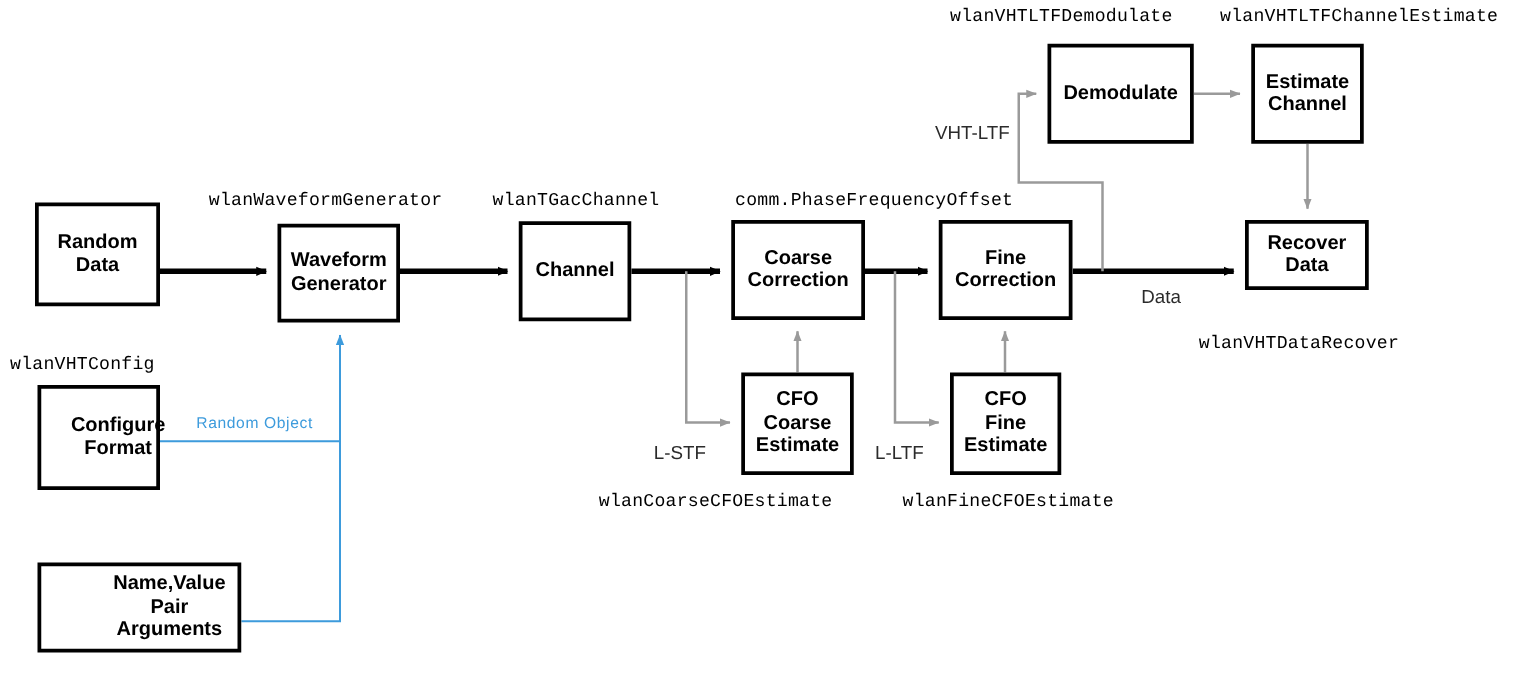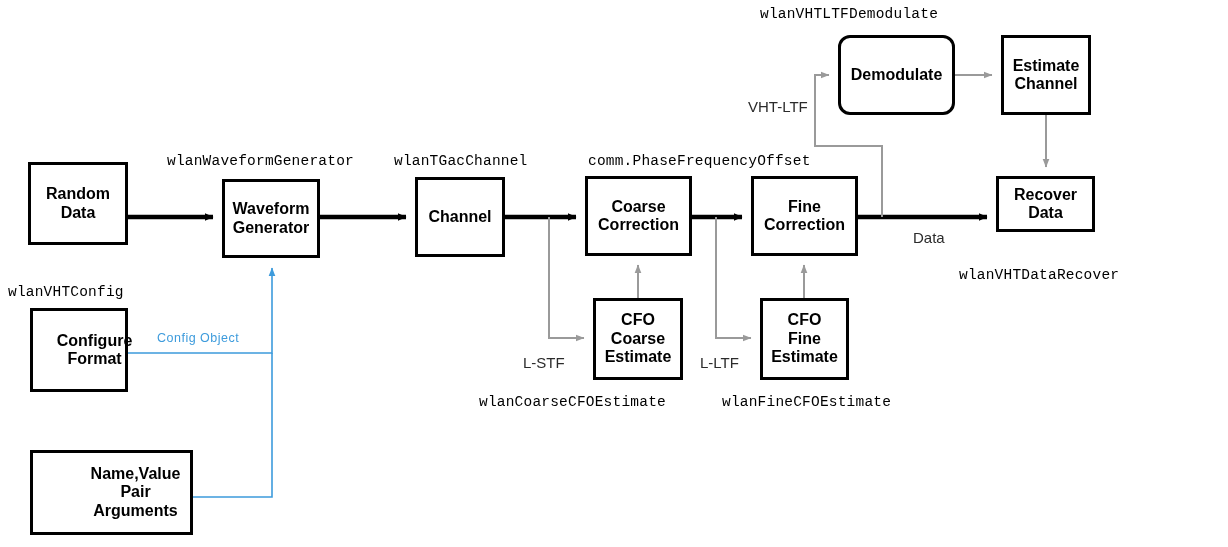--- a/index.html
+++ b/index.html
@@ -123,59 +123,60 @@
 
   <div class="block" style="left:585px; top:176px; width:107px; height:80px;">Coarse
 Correction</div>
 
   <div class="block" style="left:751px; top:176px; width:107px; height:80px;">Fine
 Correction</div>
 
   <div class="block" style="left:996px; top:176px; width:99px;  height:56px;">Recover
 Data</div>
 
-  <div class="block" style="left:838px; top:35px;  width:117px; height:80px;border-radius:12px;">Demodulate</div>
+  <div class="block" style="left:838px; top:35px;  width:117px; height:80px;">Demodulate</div>
 
   <div class="block" style="left:1001px; top:35px; width:90px;  height:80px;">Estimate
 Channel</div>
 
   <div class="block" style="left:593px; top:298px; width:90px;  height:82px;">CFO
 Coarse
 Estimate</div>
 
   <div class="block" style="left:760px; top:298px; width:89px;  height:82px;">CFO
 Fine
 Estimate</div>
 
   <div class="block" style="left:30px;  top:308px; width:98px;  height:84px;padding-left:31px;">Configure
 Format</div>
 
-  <div class="block" style="left:30px;  top:450px; width:163px; height:85px;padding-left:48px;">Name,Value Pair
+  <div class="block" style="left:30px;  top:450px; width:163px; height:72px;padding-left:48px;">Name,Value Pair
 Arguments</div>
 
   <div class="code-label" style="left:167px; top:153px;">wlanWaveformGenerator</div>
 
   <div class="code-label" style="left:394px; top:153px;">wlanTGacChannel</div>
 
   <div class="code-label" style="left:588px; top:153px;">comm.PhaseFrequencyOffset</div>
 
   <div class="code-label" style="left:760px; top:6px;">wlanVHTLTFDemodulate</div>
 
+  <div class="code-label" style="left:976px; top:6px;">wlanVHTLTFChannelEstimate</div>
 
   <div class="code-label" style="left:959px; top:267px;">wlanVHTDataRecover</div>
 
   <div class="code-label" style="left:479px; top:394px;">wlanCoarseCFOEstimate</div>
 
   <div class="code-label" style="left:722px; top:394px;text-align:center;">wlanFineCFOEstimate</div>
 
   <div class="code-label" style="left:8px; top:284px;">wlanVHTConfig</div>
 
   <div class="sig-label" style="left:748px; top:98px;">VHT-LTF</div>
 
   <div class="sig-label" style="left:913px; top:229px;">Data</div>
 
   <div class="sig-label" style="left:523px; top:354px;text-align:center;">L-STF</div>
 
   <div class="sig-label" style="left:700px; top:354px;">L-LTF</div>
 
-  <div class="blue-label" style="left:157px; top:331px;">Config Object</div>
+  <div class="blue-label" style="left:157px; top:331px;">Random Object</div>
 
 </div>
 
 </body></html>

